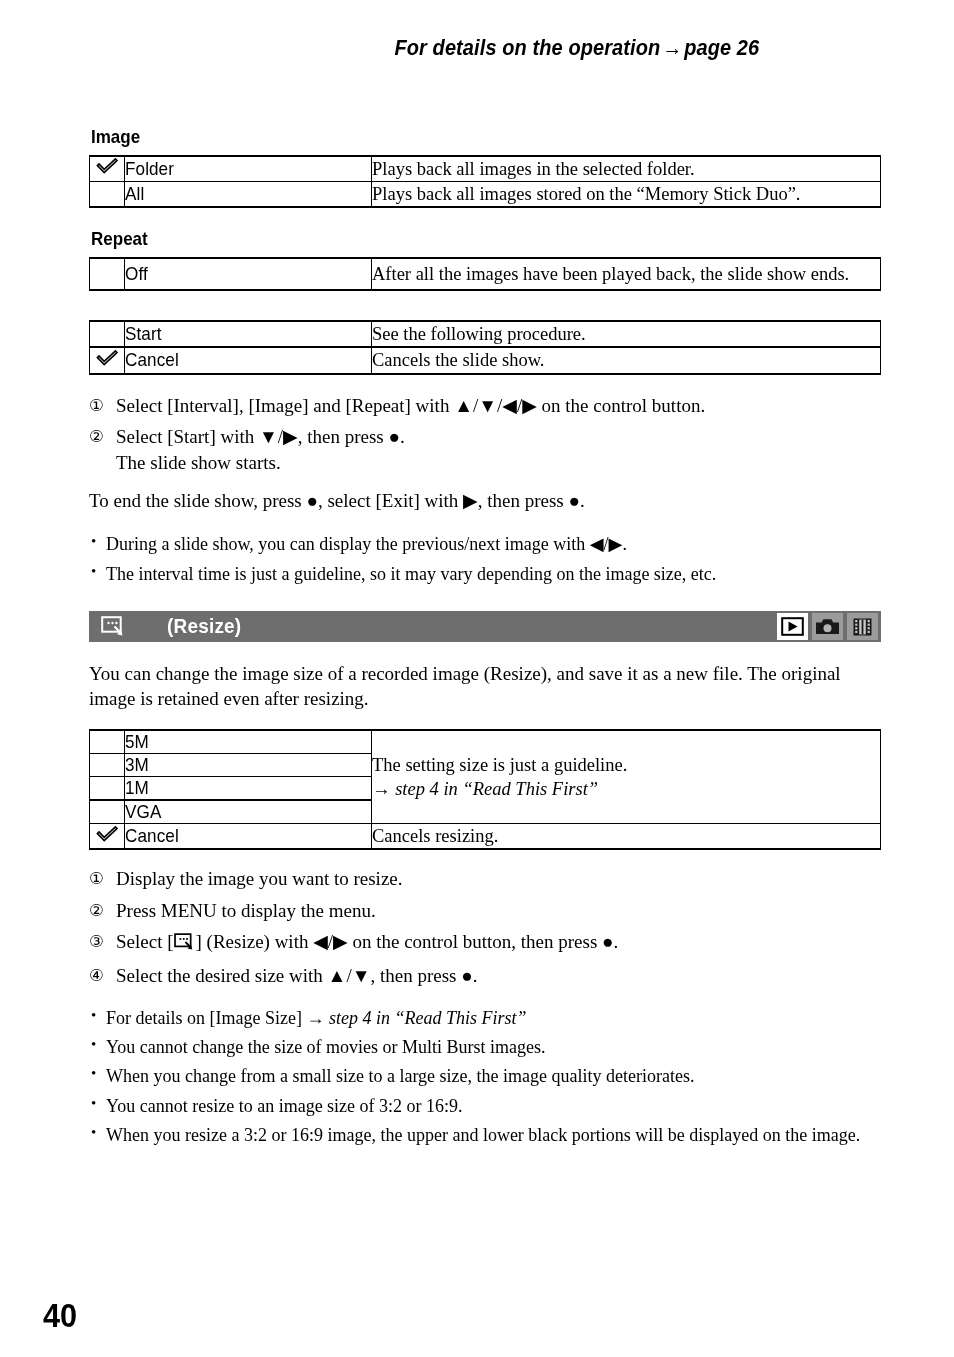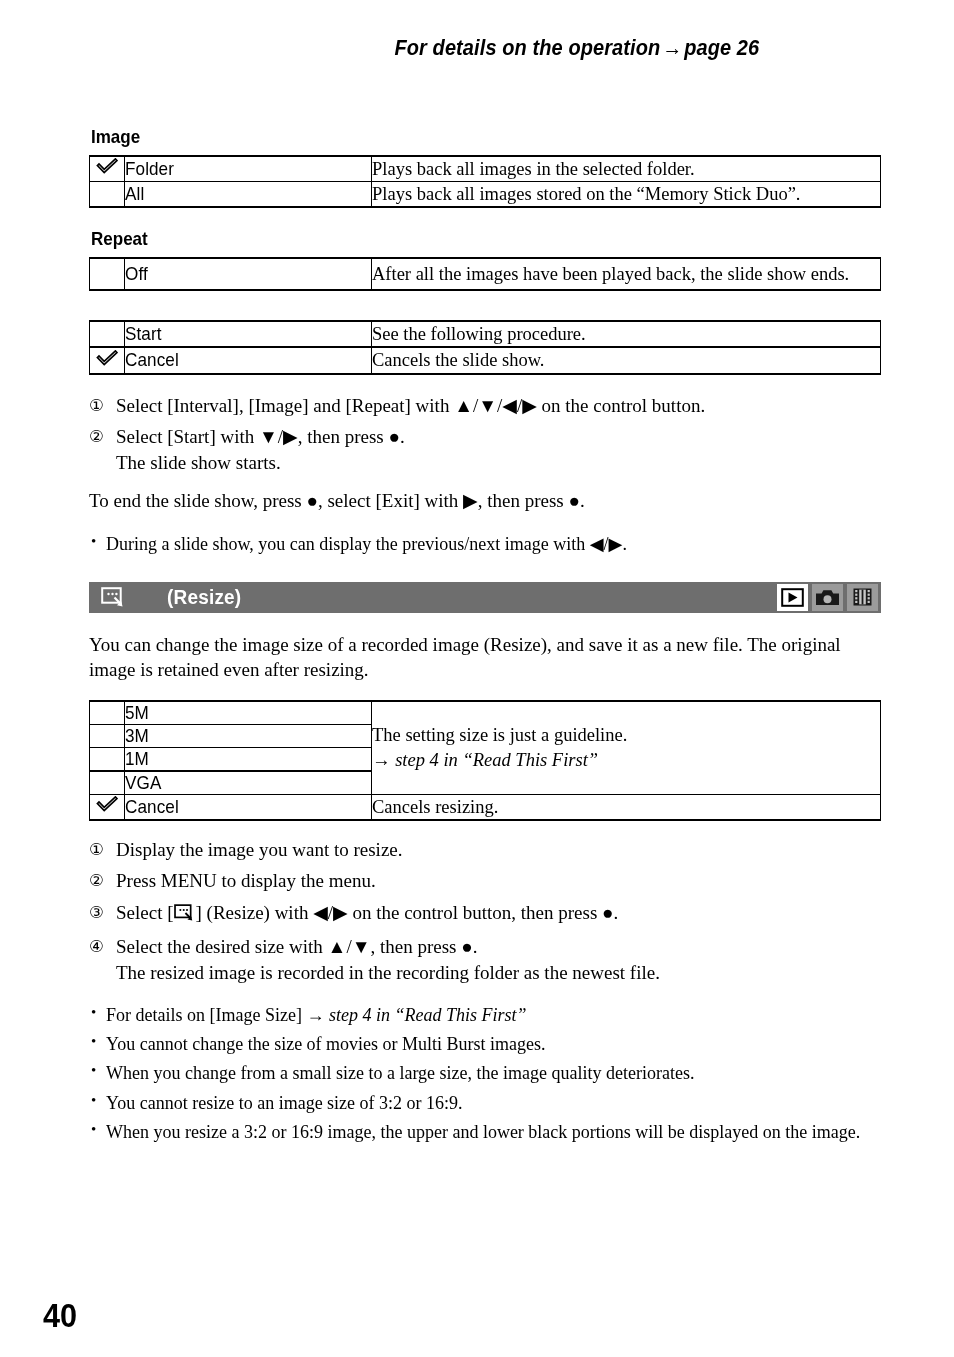--- a/index.html
+++ b/index.html
@@ -303,20 +303,21 @@
           <span>Select [Start] with ▼/▶, then press ●.</span>
           <span class="proc-sub">The slide show starts.</span>
         </div>
       </div>
     </div>
 
     <p class="para" style="margin-top:13px;">To end the slide show, press ●, select [Exit] with ▶, then press ●.</p>
 
     <ul class="notes" style="margin-top:20px;">
       <li>During a slide show, you can display the previous/next image with ◀/▶.</li>
+      <li>The interval time is just a guideline, so it may vary depending on the image size, etc.</li>
     </ul>
 
     <div class="section-bar" style="margin-top:25px;gap:32px;">
       <span class="bar-icon">
         <svg width="26" height="21" viewBox="0 0 26 21">
           <rect x="1.2" y="1.2" width="18.5" height="14.5" fill="none" stroke="#ffffff" stroke-width="2"></rect>
           <circle cx="7.5" cy="7.0" r="1.2" fill="#ffffff"></circle>
           <circle cx="11.5" cy="7.0" r="1.2" fill="#ffffff"></circle>
           <circle cx="15.4" cy="7.0" r="1.2" fill="#ffffff"></circle>
           <path d="M13.5 10.5 L20.0 17.2" stroke="#ffffff" stroke-width="2.2"></path>
@@ -410,21 +411,20 @@
                 <circle cx="11.5" cy="7.0" r="1.2" fill="#000"></circle>
                 <circle cx="15.4" cy="7.0" r="1.2" fill="#000"></circle>
                 <path d="M13.5 10.5 L20.0 17.2" stroke="#000" stroke-width="2.2"></path>
                 <path d="M21.6 19.4 L15.9 18.2 L20.2 14.3 Z" fill="#000"></path>
               </svg></span><span>] (Resize) with ◀/▶ on the control button, then press ●.</span></div>
       </div>
       <div class="proc-item">
         <div class="circnum">④</div>
         <div class="proc-text">
           <span>Select the desired size with ▲/▼, then press ●.</span>
-          <span class="proc-sub">The resized image is recorded in the recording folder as the newest file.</span>
         </div>
       </div>
     </div>
 
     <ul class="notes" style="margin-top:18px;">
       <li><span>For details on [Image Size] </span><span>→</span><span class="ital"> step 4 in “Read This First”</span></li>
       <li>You cannot change the size of movies or Multi Burst images.</li>
       <li>When you change from a small size to a large size, the image quality deteriorates.</li>
       <li>You cannot resize to an image size of 3:2 or 16:9.</li>
       <li>When you resize a 3:2 or 16:9 image, the upper and lower black portions will be displayed on the image.</li>

